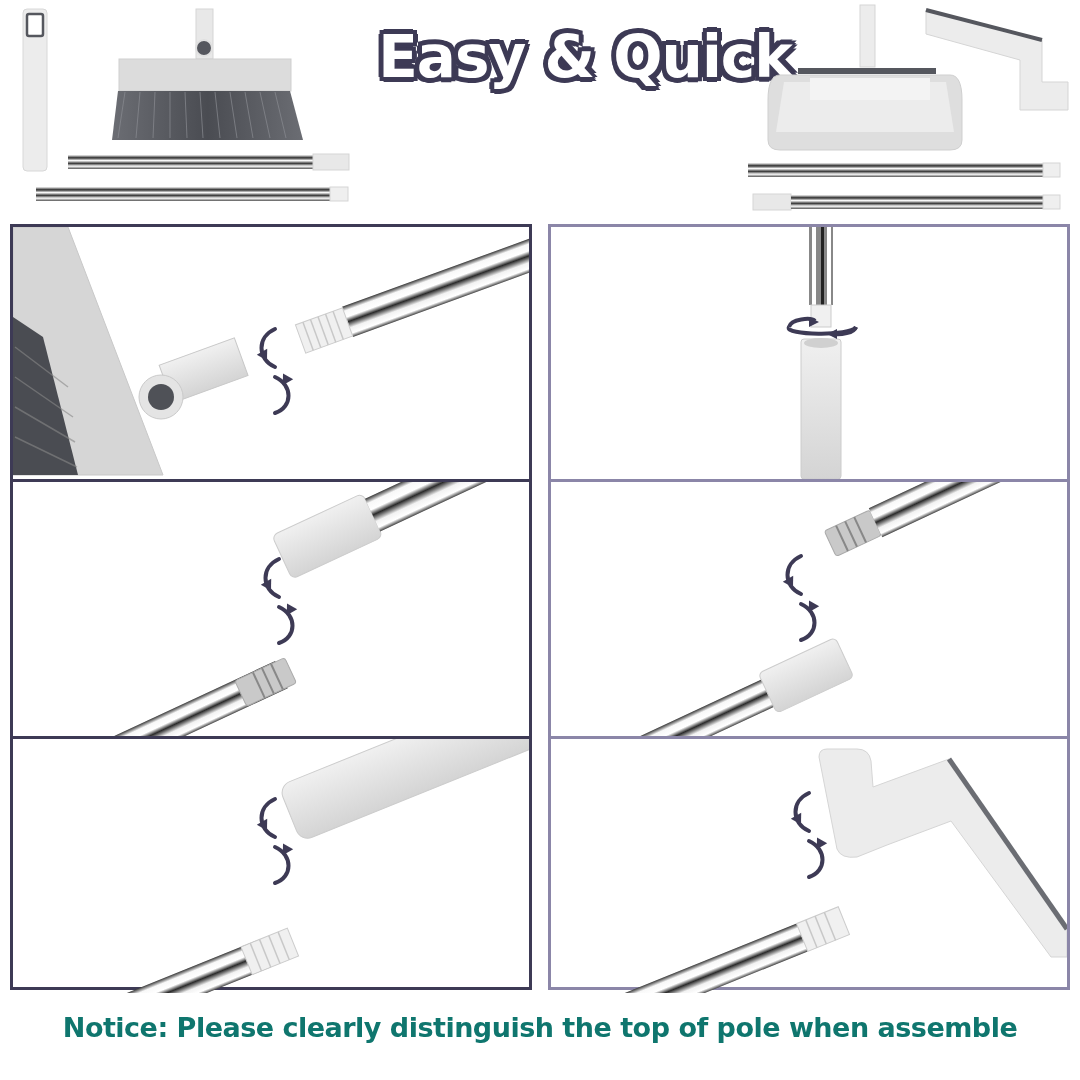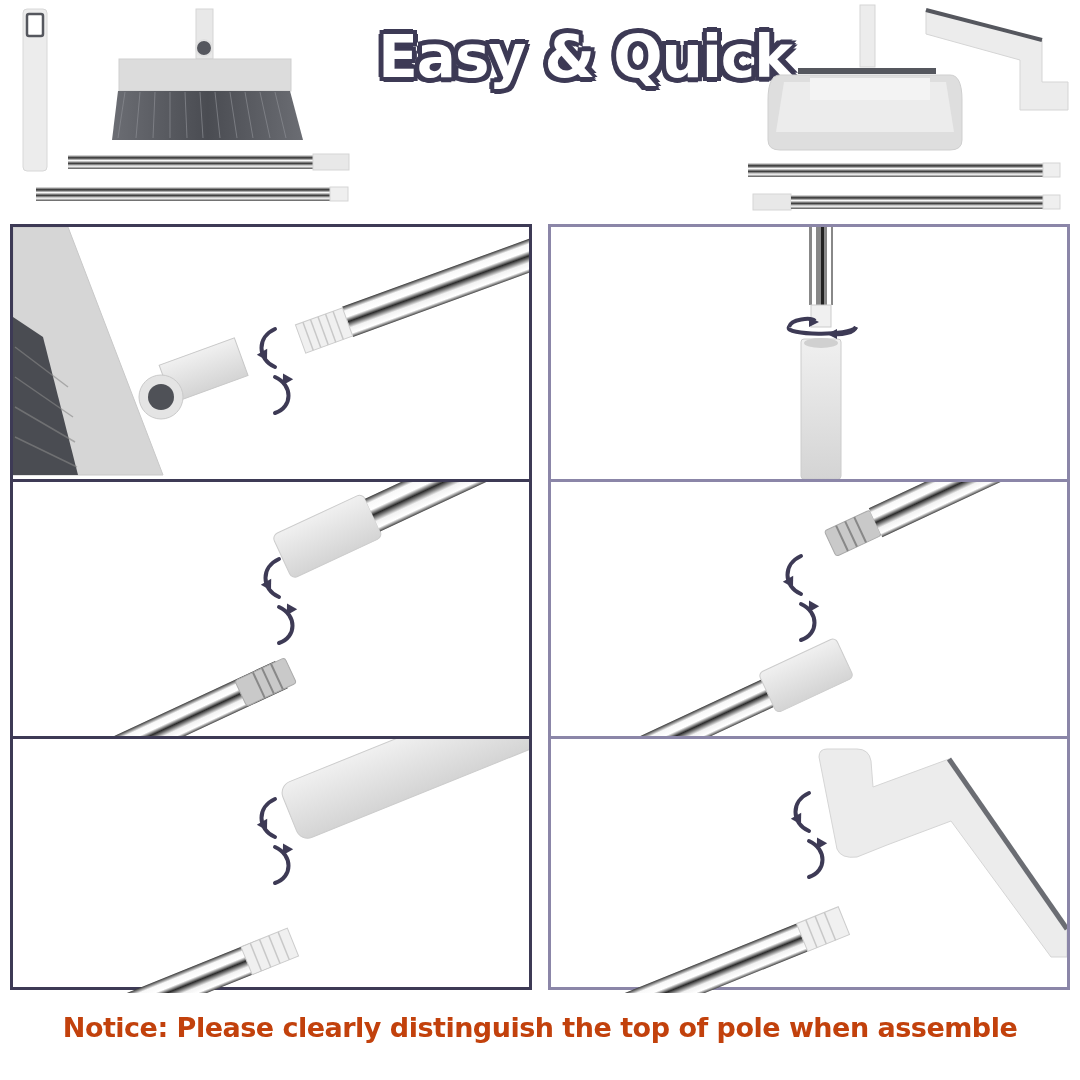--- a/index.html
+++ b/index.html
@@ -28,21 +28,21 @@
   .panel-col.right { left: 548px; border-color: #8b86a8; }
   .cell { position: absolute; left: 0; width: 516px; height: 254px; overflow: hidden; }
   .cell svg { position: absolute; left: 0; top: 0; }
   .divider { position: absolute; left: 0; width: 516px; height: 3px; }
   .left .divider { background: #3d3a55; }
   .right .divider { background: #8b86a8; }
 
   .notice {
     position: absolute; left: 0; top: 1012px; width: 1080px; text-align: center;
     font-family: "DejaVu Sans", sans-serif; font-weight: bold; font-size: 27px;
-    color: #c2410c; letter-spacing: -0.5px;
+    color: #0f766e; letter-spacing: -0.5px;
   }
 </style>
 </head>
 <body>
 
 <div class="title">
   <span>Easy &amp; Quick</span>
 </div>
 
 <svg class="parts" style="left:0;top:0" width="360" height="220" viewBox="0 0 360 220">

